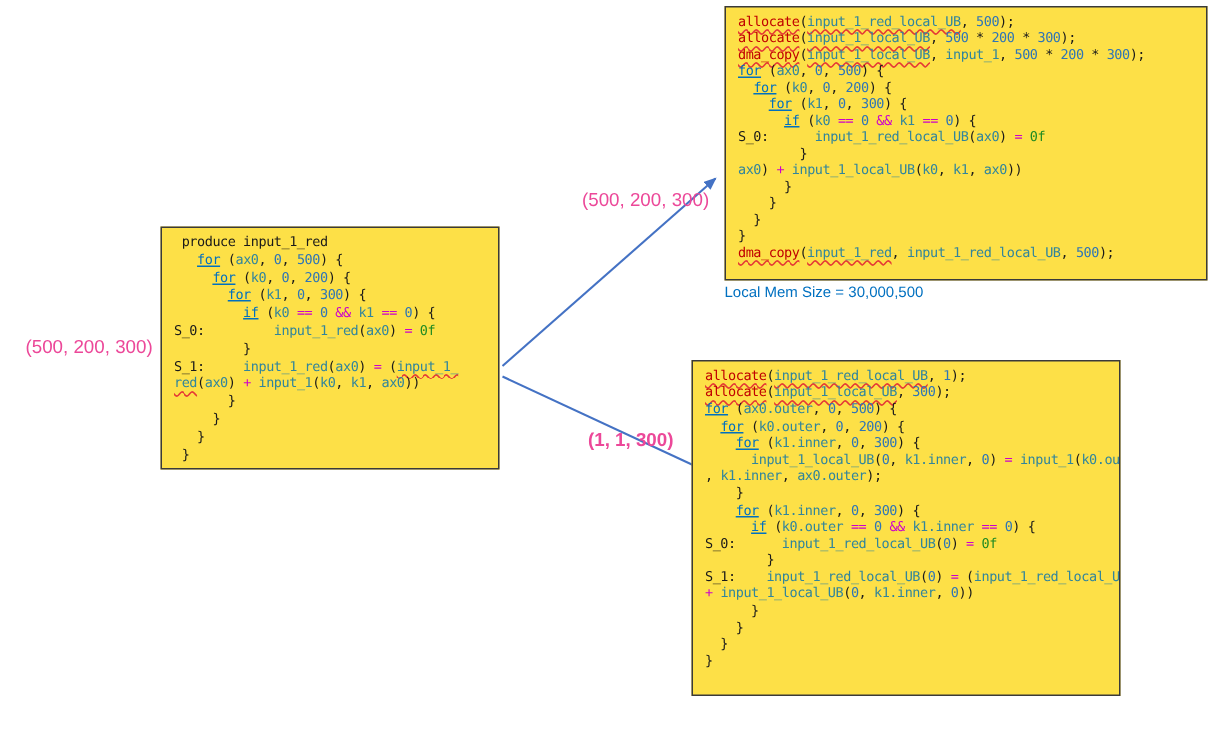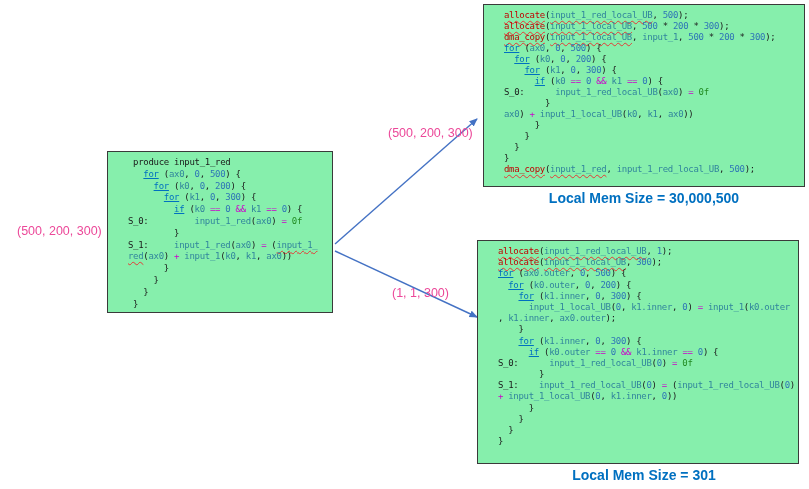--- a/index.html
+++ b/index.html
@@ -5,24 +5,24 @@
   html,body{margin:0;padding:0;background:#ffffff;}
   #stage{
     position:relative;
     width:809px;height:489px;
     background:#ffffff;
     font-family:"Liberation Sans", sans-serif;
     overflow:hidden;
   }
   .code-box{
     position:absolute;
-    background:#86efac;
+    background:#fde047;
     border:1px solid #3a3a3a;
     box-sizing:border-box;
-    padding:5px 20px;
+    padding:5px 8px;
     overflow:hidden;
   }
   .code-line{
     white-space:pre;
     font-family:"DejaVu Sans Mono","Liberation Mono",monospace;
     font-size:9px;
     letter-spacing:-0.3px;
     height:11px;
     line-height:11px;
     color:#1a1a1a;
@@ -45,23 +45,23 @@
   }
   .float-label{
     position:absolute;
     font-size:12.5px;
     color:#ec4899;
     white-space:nowrap;
   }
   .mem-label{
     position:absolute;
     width:322px;
-    text-align:center;
-    font-size:14px;
-    font-weight:bold;
+    text-align:left;
+    font-size:10px;
+    font-weight:normal;
     color:var(--accent);
     white-space:nowrap;
   }
   #arrow-layer{position:absolute;left:0;top:0;width:809px;height:489px;pointer-events:none;}
   #arrow-layer line{stroke:var(--arrow);stroke-width:1.4;}
   #arrow-layer marker path{fill:var(--arrow);}
 </style>
 </head>
 <body>
 
@@ -74,21 +74,21 @@
       </marker>
     </defs>
     <line x1="335" y1="244" x2="477" y2="119" marker-end="url(#ah)"></line>
     <line x1="335" y1="251" x2="477" y2="317" marker-end="url(#ah)"></line>
   </svg>
 
   <div class="float-label" style="left:17px;top:224px;">(500, 200, 300)</div>
 
   <div class="float-label" style="left:388px;top:126px;">(500, 200, 300)</div>
 
-  <div class="float-label" style="left:392px;top:286px;">(1, 1, 300)</div>
+  <div class="float-label" style="left:392px;top:286px;font-weight:bold;">(1, 1, 300)</div>
 
   <div class="code-box box-left" style="left:107px;top:151px;width:226px;height:162px;">
       <div class="code-line"><span class="t-p"> produce input_1_red</span></div>
       <div class="code-line"><span class="t-p">   </span><span class="t-kw">for</span><span class="t-p"> (</span><span class="t-id">ax0</span><span class="t-p">, </span><span class="t-n">0</span><span class="t-p">, </span><span class="t-n">500</span><span class="t-p">) {</span></div>
       <div class="code-line"><span class="t-p">     </span><span class="t-kw">for</span><span class="t-p"> (</span><span class="t-id">k0</span><span class="t-p">, </span><span class="t-n">0</span><span class="t-p">, </span><span class="t-n">200</span><span class="t-p">) {</span></div>
       <div class="code-line"><span class="t-p">       </span><span class="t-kw">for</span><span class="t-p"> (</span><span class="t-id">k1</span><span class="t-p">, </span><span class="t-n">0</span><span class="t-p">, </span><span class="t-n">300</span><span class="t-p">) {</span></div>
       <div class="code-line"><span class="t-p">         </span><span class="t-kw">if</span><span class="t-p"> (</span><span class="t-id">k0</span><span class="t-p"> </span><span class="t-op">==</span><span class="t-p"> </span><span class="t-n">0</span><span class="t-p"> </span><span class="t-op">&amp;&amp;</span><span class="t-p"> </span><span class="t-id">k1</span><span class="t-p"> </span><span class="t-op">==</span><span class="t-p"> </span><span class="t-n">0</span><span class="t-p">) {</span></div>
       <div class="code-line"><span class="t-p">S_0:         </span><span class="t-id">input_1_red</span><span class="t-p">(</span><span class="t-id">ax0</span><span class="t-p">) </span><span class="t-op">=</span><span class="t-p"> </span><span class="t-g">0f</span></div>
       <div class="code-line"><span class="t-p">         }</span></div>
       <div class="code-line"><span class="t-p">S_1:     </span><span class="t-id">input_1_red</span><span class="t-p">(</span><span class="t-id">ax0</span><span class="t-p">) </span><span class="t-op">=</span><span class="t-p"> (</span><span class="t-id wavy">input_1_</span></div>
@@ -110,21 +110,21 @@
       <div class="code-line"><span class="t-p">S_0:      </span><span class="t-id">input_1_red_local_UB</span><span class="t-p">(</span><span class="t-id">ax0</span><span class="t-p">) </span><span class="t-op">=</span><span class="t-p"> </span><span class="t-g">0f</span></div>
       <div class="code-line"><span class="t-p">        }</span></div>
       <div class="code-line"><span class="t-id">ax0</span><span class="t-p">) </span><span class="t-op">+</span><span class="t-p"> </span><span class="t-id">input_1_local_UB</span><span class="t-p">(</span><span class="t-id">k0</span><span class="t-p">, </span><span class="t-id">k1</span><span class="t-p">, </span><span class="t-id">ax0</span><span class="t-p">))</span></div>
       <div class="code-line"><span class="t-p">      }</span></div>
       <div class="code-line"><span class="t-p">    }</span></div>
       <div class="code-line"><span class="t-p">  }</span></div>
       <div class="code-line"><span class="t-p">}</span></div>
       <div class="code-line"><span class="t-fn wavy">dma_copy</span><span class="t-p">(</span><span class="t-id wavy">input_1_red</span><span class="t-p">, </span><span class="t-id">input_1_red_local_UB</span><span class="t-p">, </span><span class="t-n">500</span><span class="t-p">);</span></div>
     </div>
 
-  <div class="code-box box-bottom" style="left:477px;top:240px;width:322px;height:224px;">
+  <div class="code-box box-bottom" style="left:461px;top:240px;width:286px;height:224px;">
       <div class="code-line"><span class="t-fn wavy">allocate</span><span class="t-p">(</span><span class="t-id wavy">input_1_red_local_UB</span><span class="t-p">, </span><span class="t-n">1</span><span class="t-p">);</span></div>
       <div class="code-line"><span class="t-fn wavy">allocate</span><span class="t-p">(</span><span class="t-id wavy">input_1_local_UB</span><span class="t-p">, </span><span class="t-n">300</span><span class="t-p">);</span></div>
       <div class="code-line"><span class="t-kw">for</span><span class="t-p"> (</span><span class="t-id">ax0.outer</span><span class="t-p">, </span><span class="t-n">0</span><span class="t-p">, </span><span class="t-n">500</span><span class="t-p">) {</span></div>
       <div class="code-line"><span class="t-p">  </span><span class="t-kw">for</span><span class="t-p"> (</span><span class="t-id">k0.outer</span><span class="t-p">, </span><span class="t-n">0</span><span class="t-p">, </span><span class="t-n">200</span><span class="t-p">) {</span></div>
       <div class="code-line"><span class="t-p">    </span><span class="t-kw">for</span><span class="t-p"> (</span><span class="t-id">k1.inner</span><span class="t-p">, </span><span class="t-n">0</span><span class="t-p">, </span><span class="t-n">300</span><span class="t-p">) {</span></div>
       <div class="code-line"><span class="t-p">      </span><span class="t-id">input_1_local_UB</span><span class="t-p">(</span><span class="t-n">0</span><span class="t-p">, </span><span class="t-id">k1.inner</span><span class="t-p">, </span><span class="t-n">0</span><span class="t-p">) </span><span class="t-op">=</span><span class="t-p"> </span><span class="t-id">input_1</span><span class="t-p">(</span><span class="t-id">k0.outer</span></div>
       <div class="code-line"><span class="t-p">, </span><span class="t-id">k1.inner</span><span class="t-p">, </span><span class="t-id">ax0.outer</span><span class="t-p">);</span></div>
       <div class="code-line"><span class="t-p">    }</span></div>
       <div class="code-line"><span class="t-p">    </span><span class="t-kw">for</span><span class="t-p"> (</span><span class="t-id">k1.inner</span><span class="t-p">, </span><span class="t-n">0</span><span class="t-p">, </span><span class="t-n">300</span><span class="t-p">) {</span></div>
       <div class="code-line"><span class="t-p">      </span><span class="t-kw">if</span><span class="t-p"> (</span><span class="t-id">k0.outer</span><span class="t-p"> </span><span class="t-op">==</span><span class="t-p"> </span><span class="t-n">0</span><span class="t-p"> </span><span class="t-op">&amp;&amp;</span><span class="t-p"> </span><span class="t-id">k1.inner</span><span class="t-p"> </span><span class="t-op">==</span><span class="t-p"> </span><span class="t-n">0</span><span class="t-p">) {</span></div>
@@ -133,15 +133,14 @@
       <div class="code-line"><span class="t-p">S_1:    </span><span class="t-id">input_1_red_local_UB</span><span class="t-p">(</span><span class="t-n">0</span><span class="t-p">) </span><span class="t-op">=</span><span class="t-p"> (</span><span class="t-id">input_1_red_local_UB</span><span class="t-p">(</span><span class="t-n">0</span><span class="t-p">)</span></div>
       <div class="code-line"><span class="t-op">+</span><span class="t-p"> </span><span class="t-id">input_1_local_UB</span><span class="t-p">(</span><span class="t-n">0</span><span class="t-p">, </span><span class="t-id">k1.inner</span><span class="t-p">, </span><span class="t-n">0</span><span class="t-p">))</span></div>
       <div class="code-line"><span class="t-p">      }</span></div>
       <div class="code-line"><span class="t-p">    }</span></div>
       <div class="code-line"><span class="t-p">  }</span></div>
       <div class="code-line"><span class="t-p">}</span></div>
     </div>
 
   <div class="mem-label" style="left:483px;top:190px;">Local Mem Size = 30,000,500</div>
 
-  <div class="mem-label" style="left:483px;top:467px;">Local Mem Size = 301</div>
 
 </div>
 
 </body></html>

